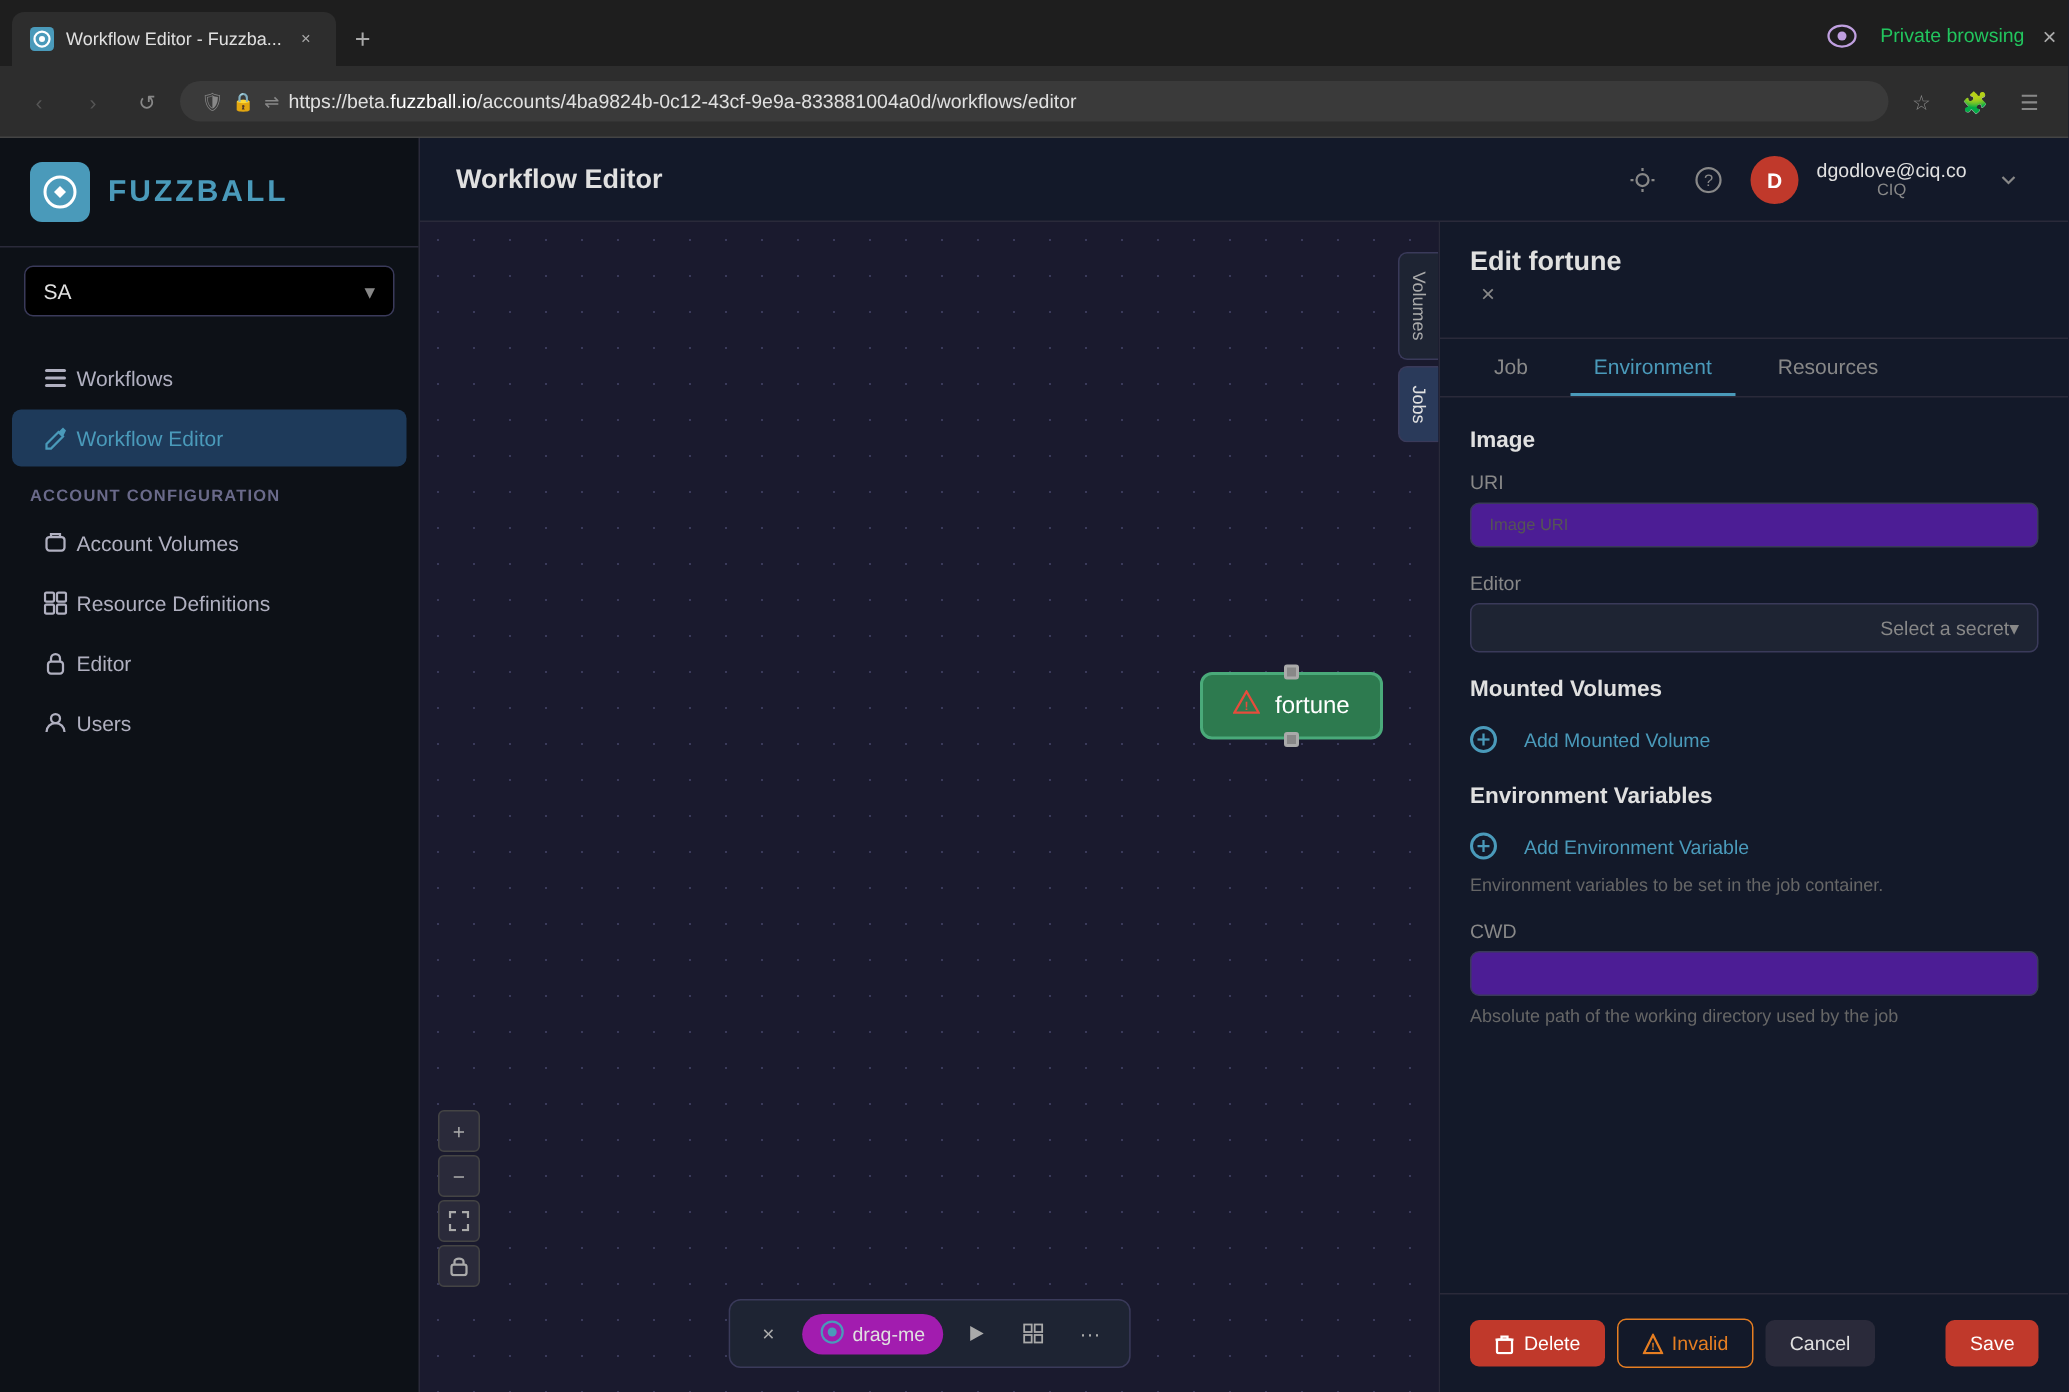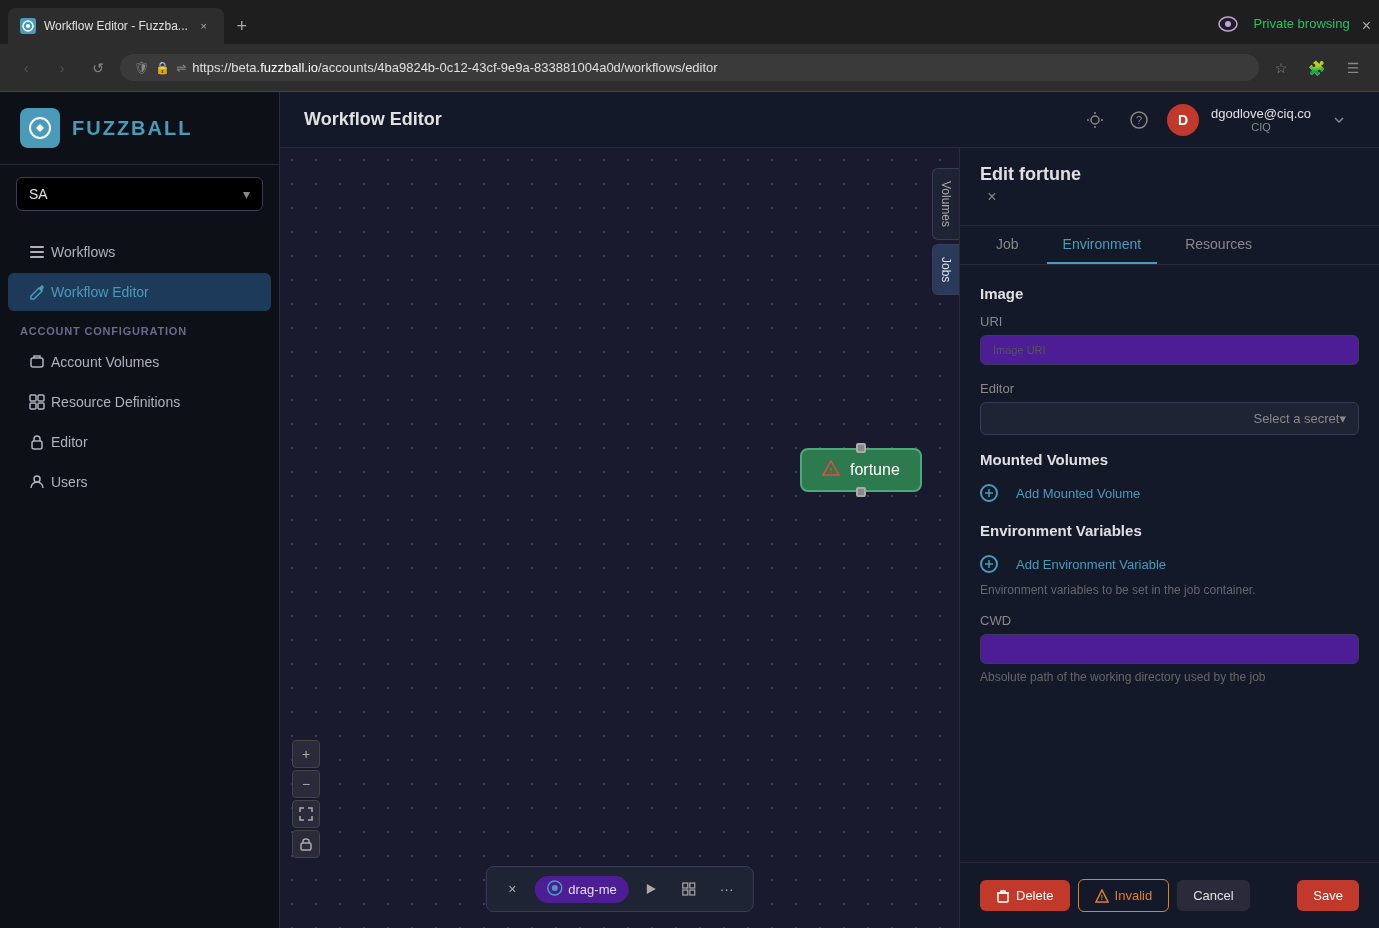--- a/index.html
+++ b/index.html
@@ -73,21 +73,21 @@
     .side-tab { writing-mode: vertical-rl; text-orientation: mixed; background: #1e2433; border-radius: 6px 0 0 6px; padding: 12px 6px; font-size: 12px; color: #aaa; cursor: pointer; border: 1px solid #3a3a5a; border-right: none; }
     .side-tab.active { background: #2a3a5a; color: #e0e0e0; }
 
     
     .canvas-controls { position: absolute; left: 12px; bottom: 70px; display: flex; flex-direction: column; gap: 2px; }
     .canvas-btn { width: 28px; height: 28px; background: #2a2a3a; border: 1px solid #444; border-radius: 4px; display: flex; align-items: center; justify-content: center; color: #aaa; font-size: 14px; cursor: pointer; }
 
     
     .canvas-bottom-bar { position: absolute; bottom: 16px; left: 50%; transform: translateX(-50%); display: flex; align-items: center; gap: 6px; background: #1e2433; border: 1px solid #3a3a5a; border-radius: 8px; padding: 6px 10px; }
     .bottom-btn { width: 32px; height: 32px; display: flex; align-items: center; justify-content: center; color: #aaa; cursor: pointer; border-radius: 4px; font-size: 14px; }
-    .drag-me-pill { display: flex; align-items: center; gap: 6px; background: #4c1d95; border-radius: 16px; padding: 4px 12px; color: #e0e0e0; font-size: 13px; }
+    .drag-me-pill { display: flex; align-items: center; gap: 6px; background: #a21caf; border-radius: 16px; padding: 4px 12px; color: #e0e0e0; font-size: 13px; }
 
     
     .edit-panel { width: 420px; background: #131929; border-left: 1px solid #2a2a3a; display: flex; flex-direction: column; flex-shrink: 0; overflow-y: auto; }
     .edit-panel-header { display: flex; align-items: flex-start; justify-content: space-between; padding: 16px 20px; border-bottom: 1px solid #2a2a3a; flex-direction: column; }
     .edit-panel-title { font-size: 18px; font-weight: 600; color: #e0e0e0; }
     .close-btn { width: 24px; height: 24px; display: flex; align-items: center; justify-content: center; color: #888; cursor: pointer; font-size: 16px; }
 
     .panel-tabs { display: flex; border-bottom: 1px solid #2a2a3a; padding: 0 20px; gap: 12px; }
     .panel-tab { padding: 10px 16px; font-size: 14px; color: #888; cursor: pointer; border-bottom: 2px solid transparent; }
     .panel-tab.active { color: #4a9aba; border-bottom-color: #4a9aba; }

